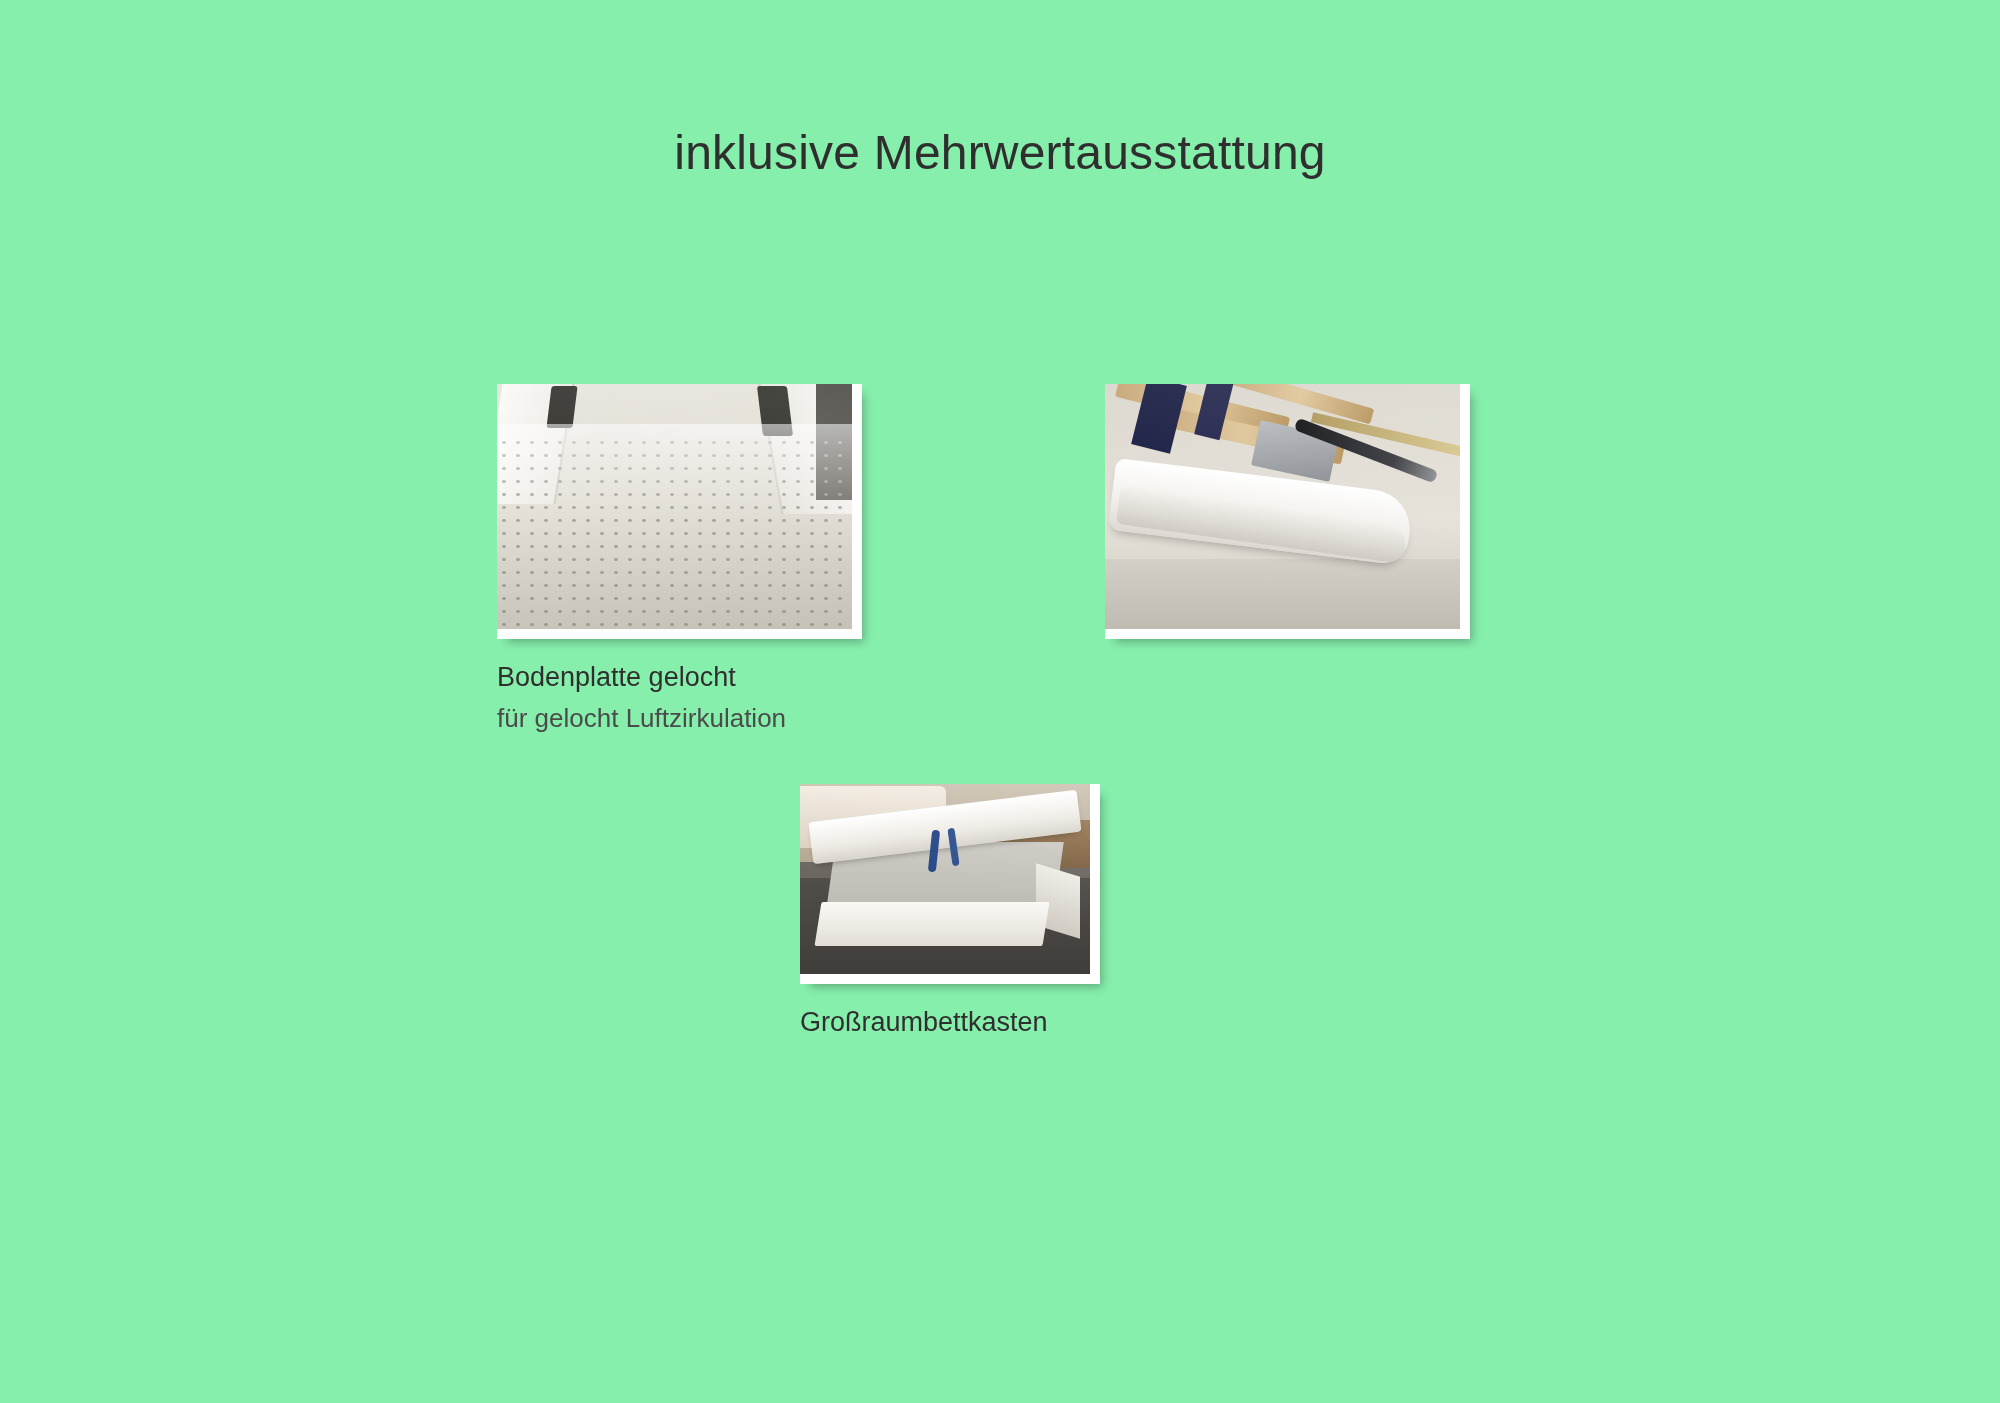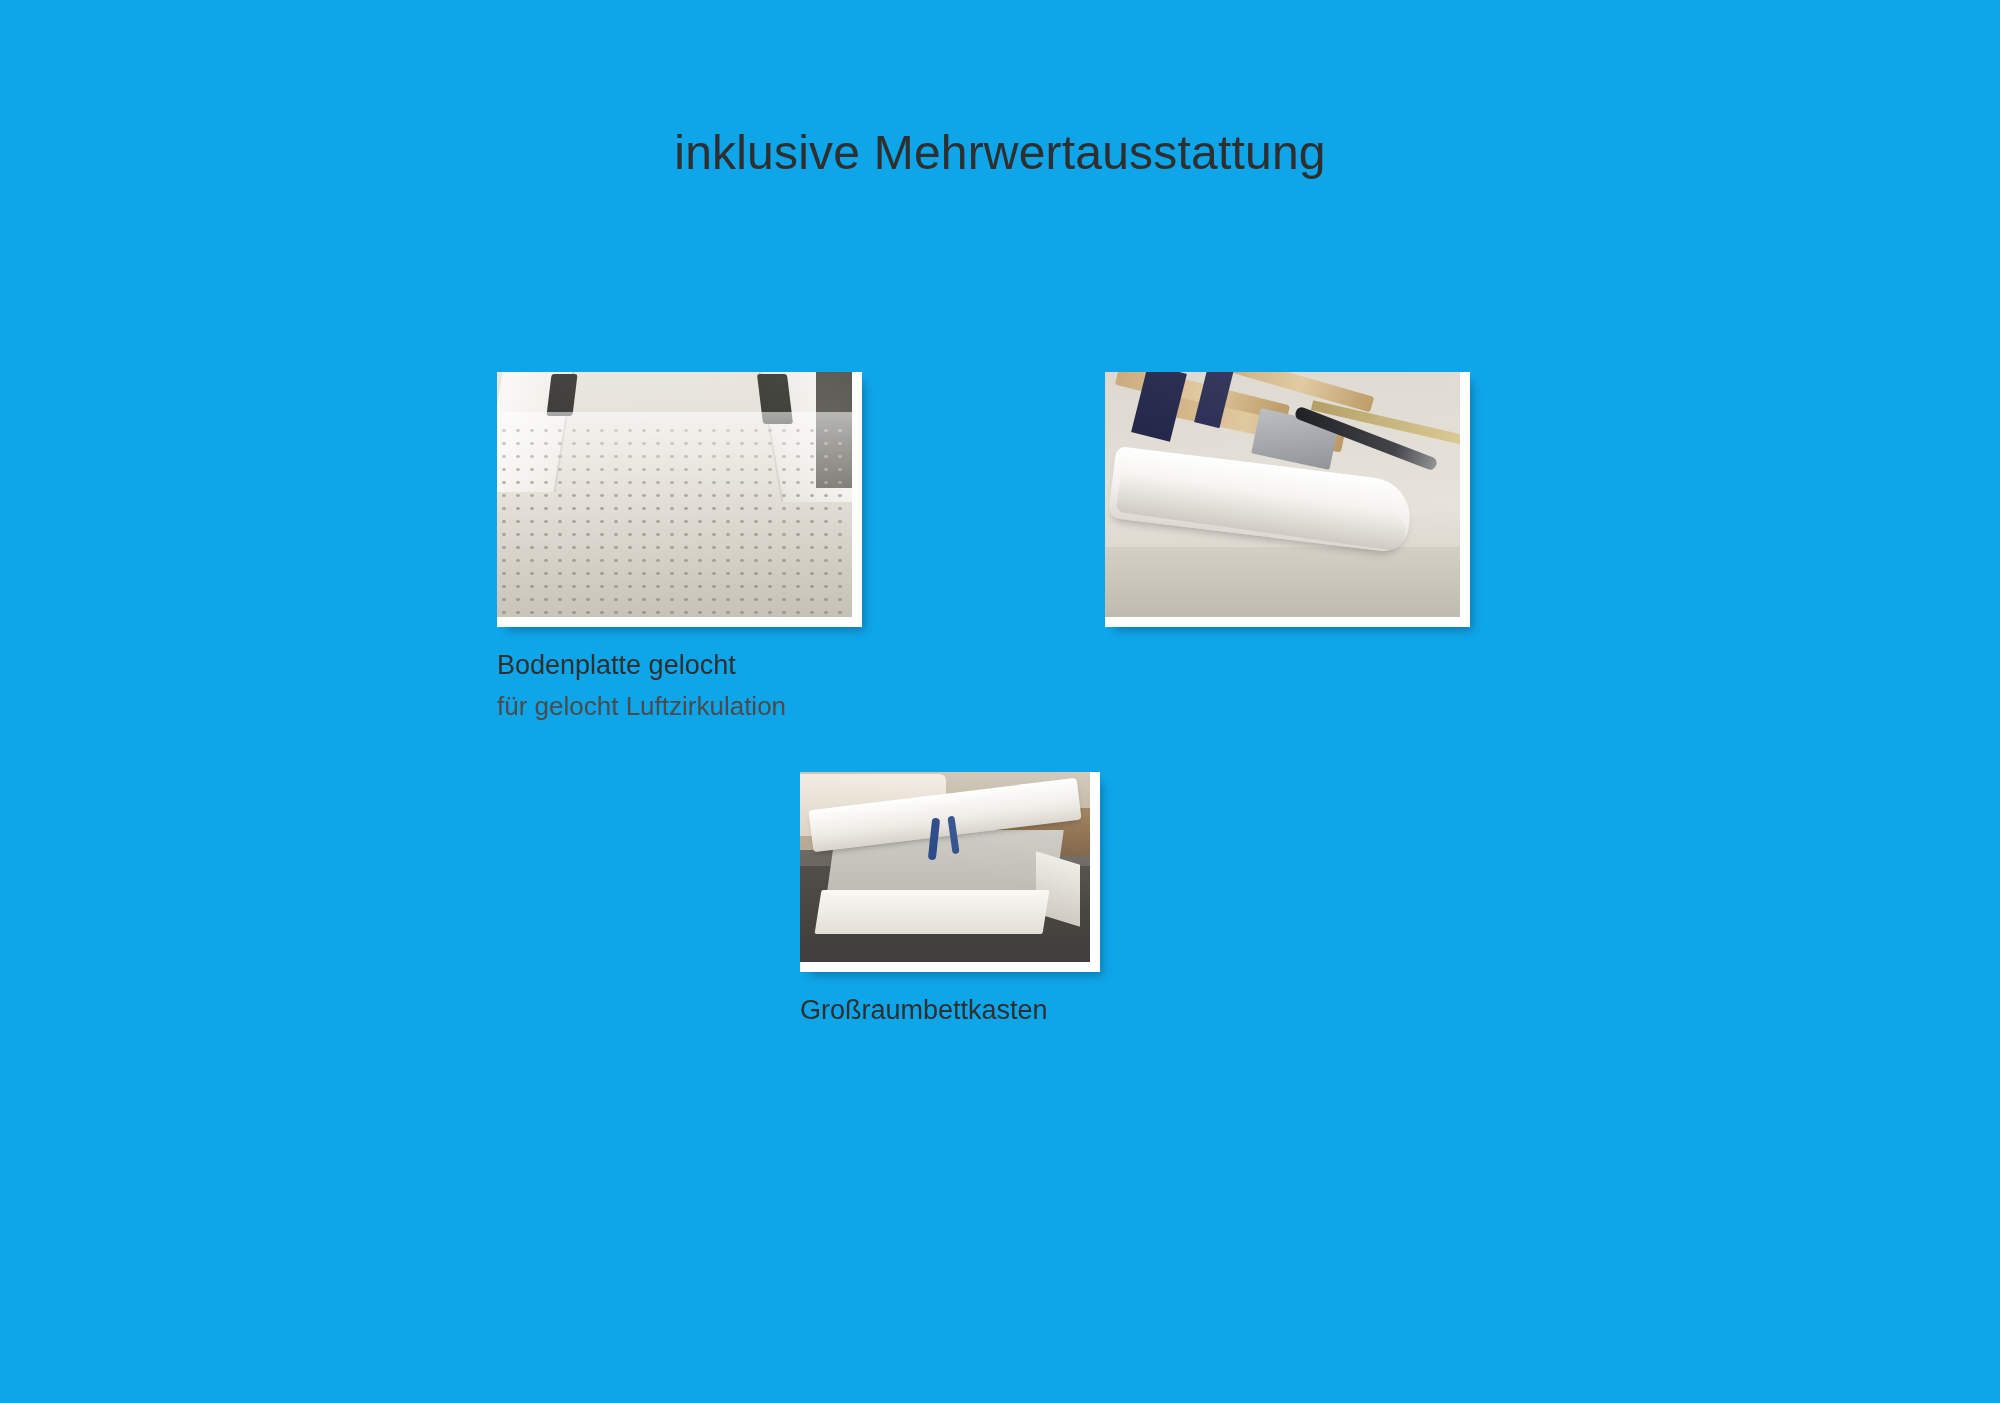--- a/index.html
+++ b/index.html
@@ -13,40 +13,41 @@
     font-family: "Liberation Sans", sans-serif;
     color: #3a3a3a;
     position: relative;
     overflow: hidden;
   }
 
   .page {
     position: relative;
     width: 2000px;
     height: 1403px;
-    background: #0ea5e9;
+    background: #86efac;
     text-decoration: underline;
   }
 
   .page-title {
     position: absolute;
     top: 92px;
     left: 0;
     width: 2000px;
     text-align: center;
     font-size: 48px;
     font-weight: 400;
     letter-spacing: 0.2px;
     color: #2f2f2f;
     line-height: 1.2;
   }
 
   
   .feature {
     position: absolute;
+    margin-top: 12px;
   }
 
   .photo-frame {
     position: relative;
     background: #ffffff;
     padding: 0 10px 10px 0;
     box-shadow: 6px 7px 9px -4px rgba(0,0,0,0.28);
   }
 
   .photo {

